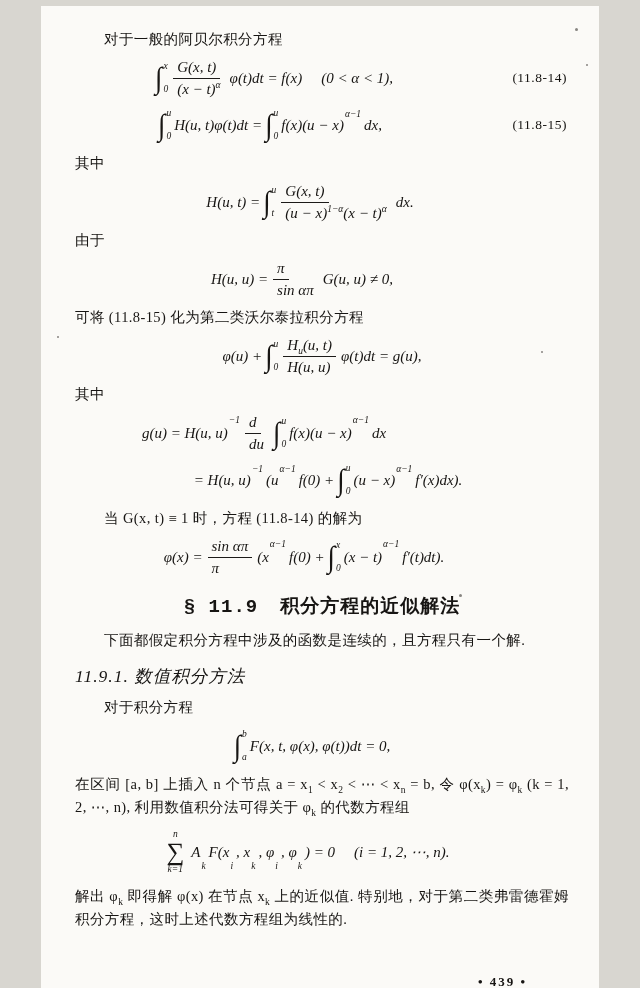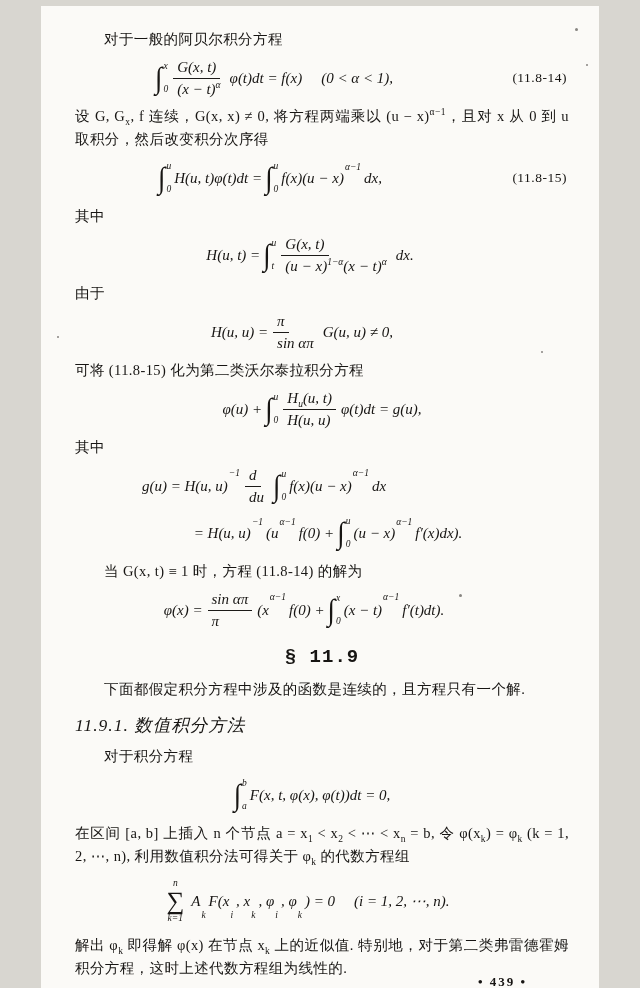--- a/index.html
+++ b/index.html
@@ -68,21 +68,20 @@
       <span class="fr">
         <span class="nu">G(x, t)</span>
         <span class="de"><span>(x − t)</span><sup>α</sup></span>
       </span>
       <span class="nowrap">φ(t)dt = f(x)</span>
       <span class="cond nowrap">(0 &lt; α &lt; 1),</span>
     </span>
     <span class="tag">(11.8-14)</span>
   </div>
 
-  <p class="cn"><span>设 G, G</span><sub>x</sub><span>, f 连续，G(x, x) ≠ 0, 将方程两端乘以 (u − x)</span><sup>α−1</sup><span>，且对 x 从 0 到 u 取积分，然后改变积分次序得</span></p>
 
   <div class="eq">
     <span class="main" style="transform:translateX(-52px);">
       <span class="iw">
         <span class="ig">∫</span>
         <span class="ib">
             <span class="bt">u</span>
             <span class="bb">0</span>
           </span>
       </span>
@@ -217,20 +216,21 @@
           </span>
       </span>
       <span class="nowrap">(x − t)</span>
       <span class="fsup">α−1</span>
       <span class="nowrap">f′(t)dt).</span>
     </span>
   </div>
 
   <div class="h1">
     <span>§ 11.9</span>
+    <span>积分方程的近似解法</span>
   </div>
 
   <p class="cn ind">下面都假定积分方程中涉及的函数是连续的，且方程只有一个解.</p>
 
   <div class="h2">11.9.1. 数值积分方法</div>
 
   <p class="cn ind">对于积分方程</p>
 
   <div class="eq">
     <span class="main" style="transform:translateX(-10px);">

